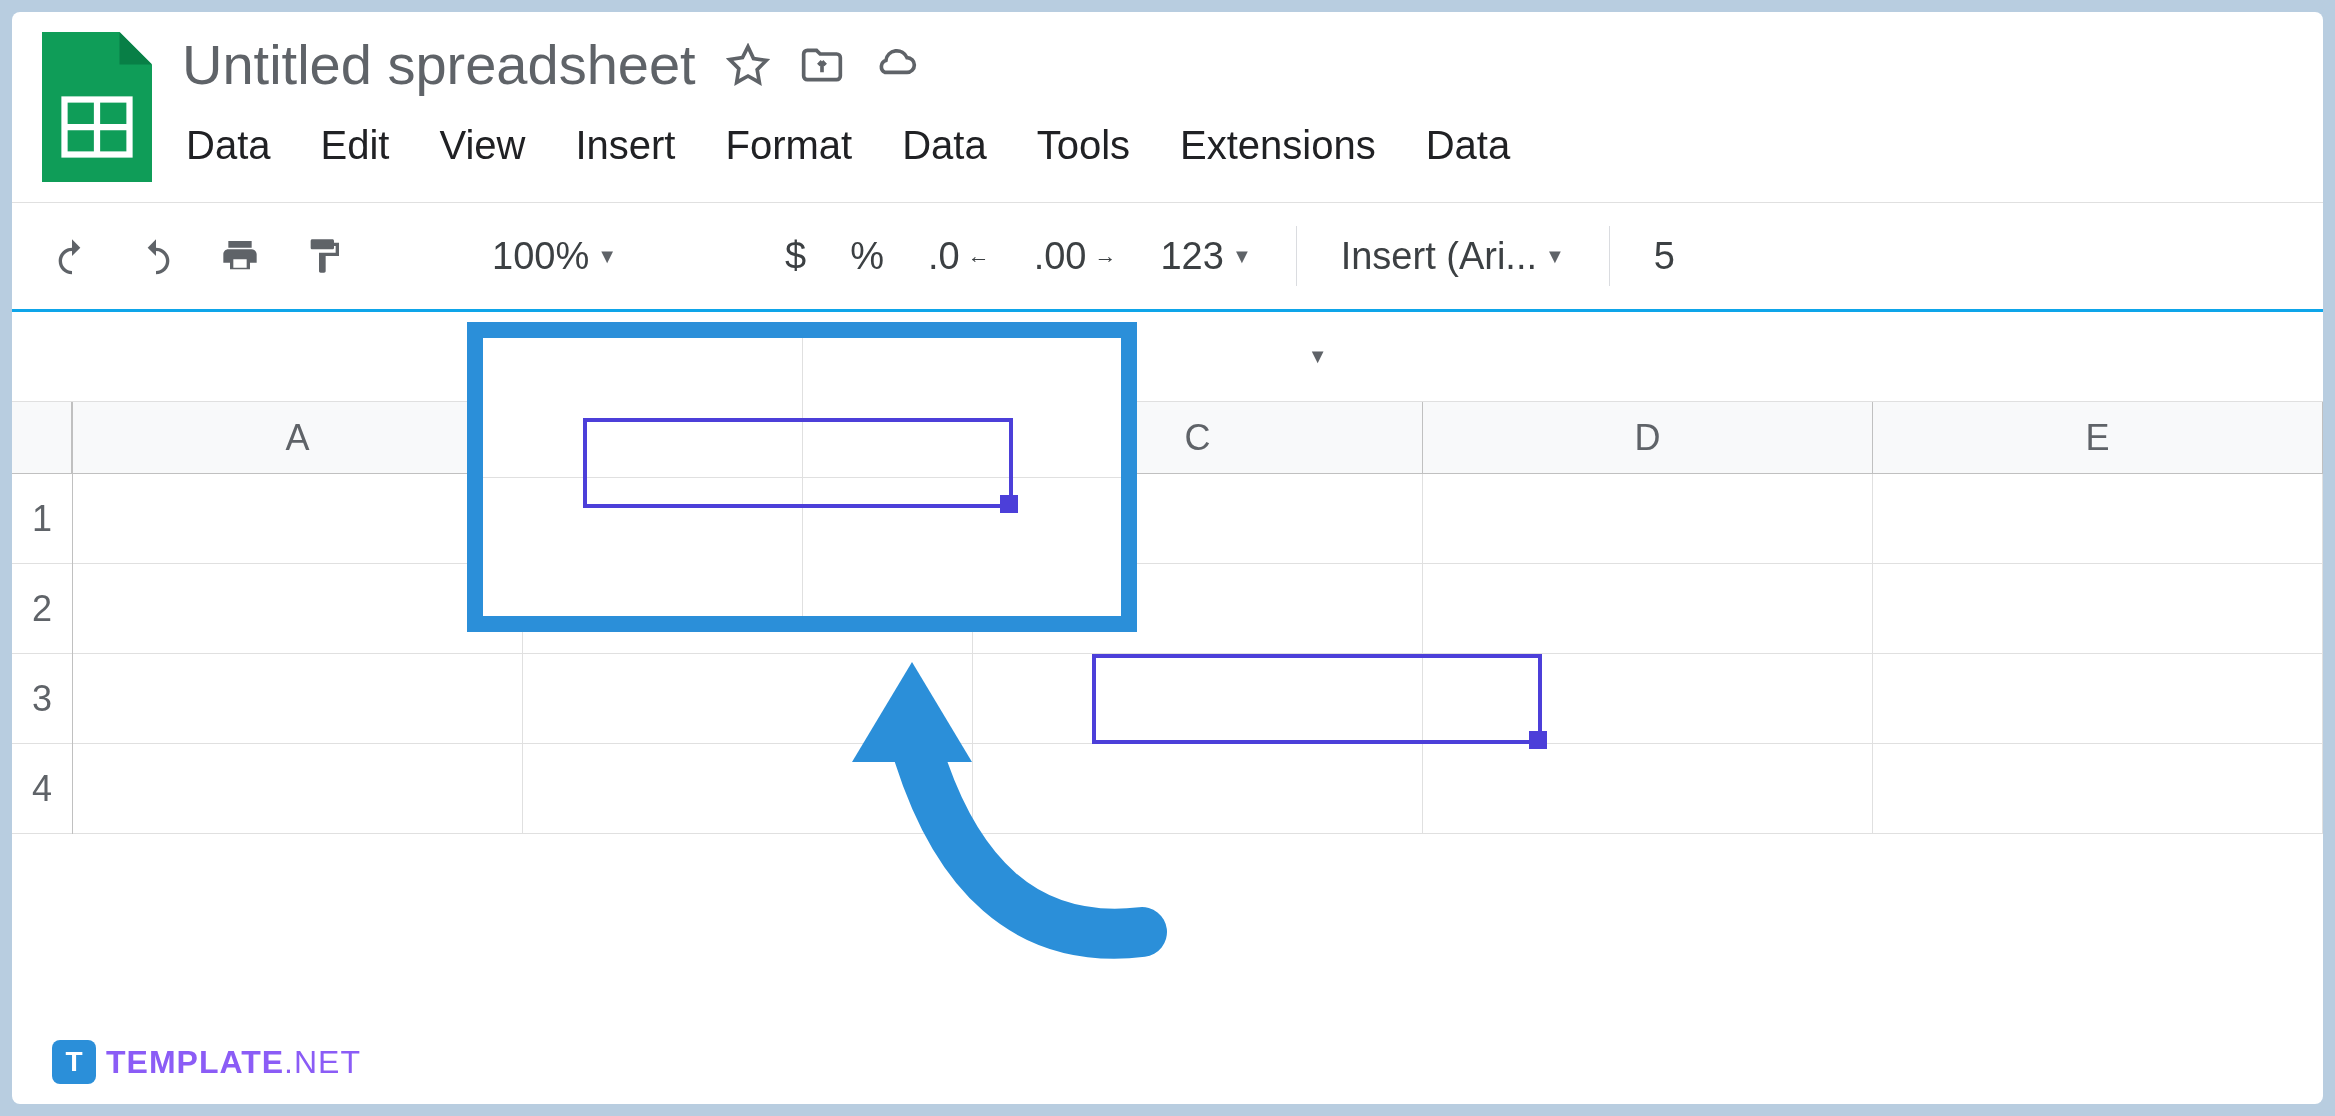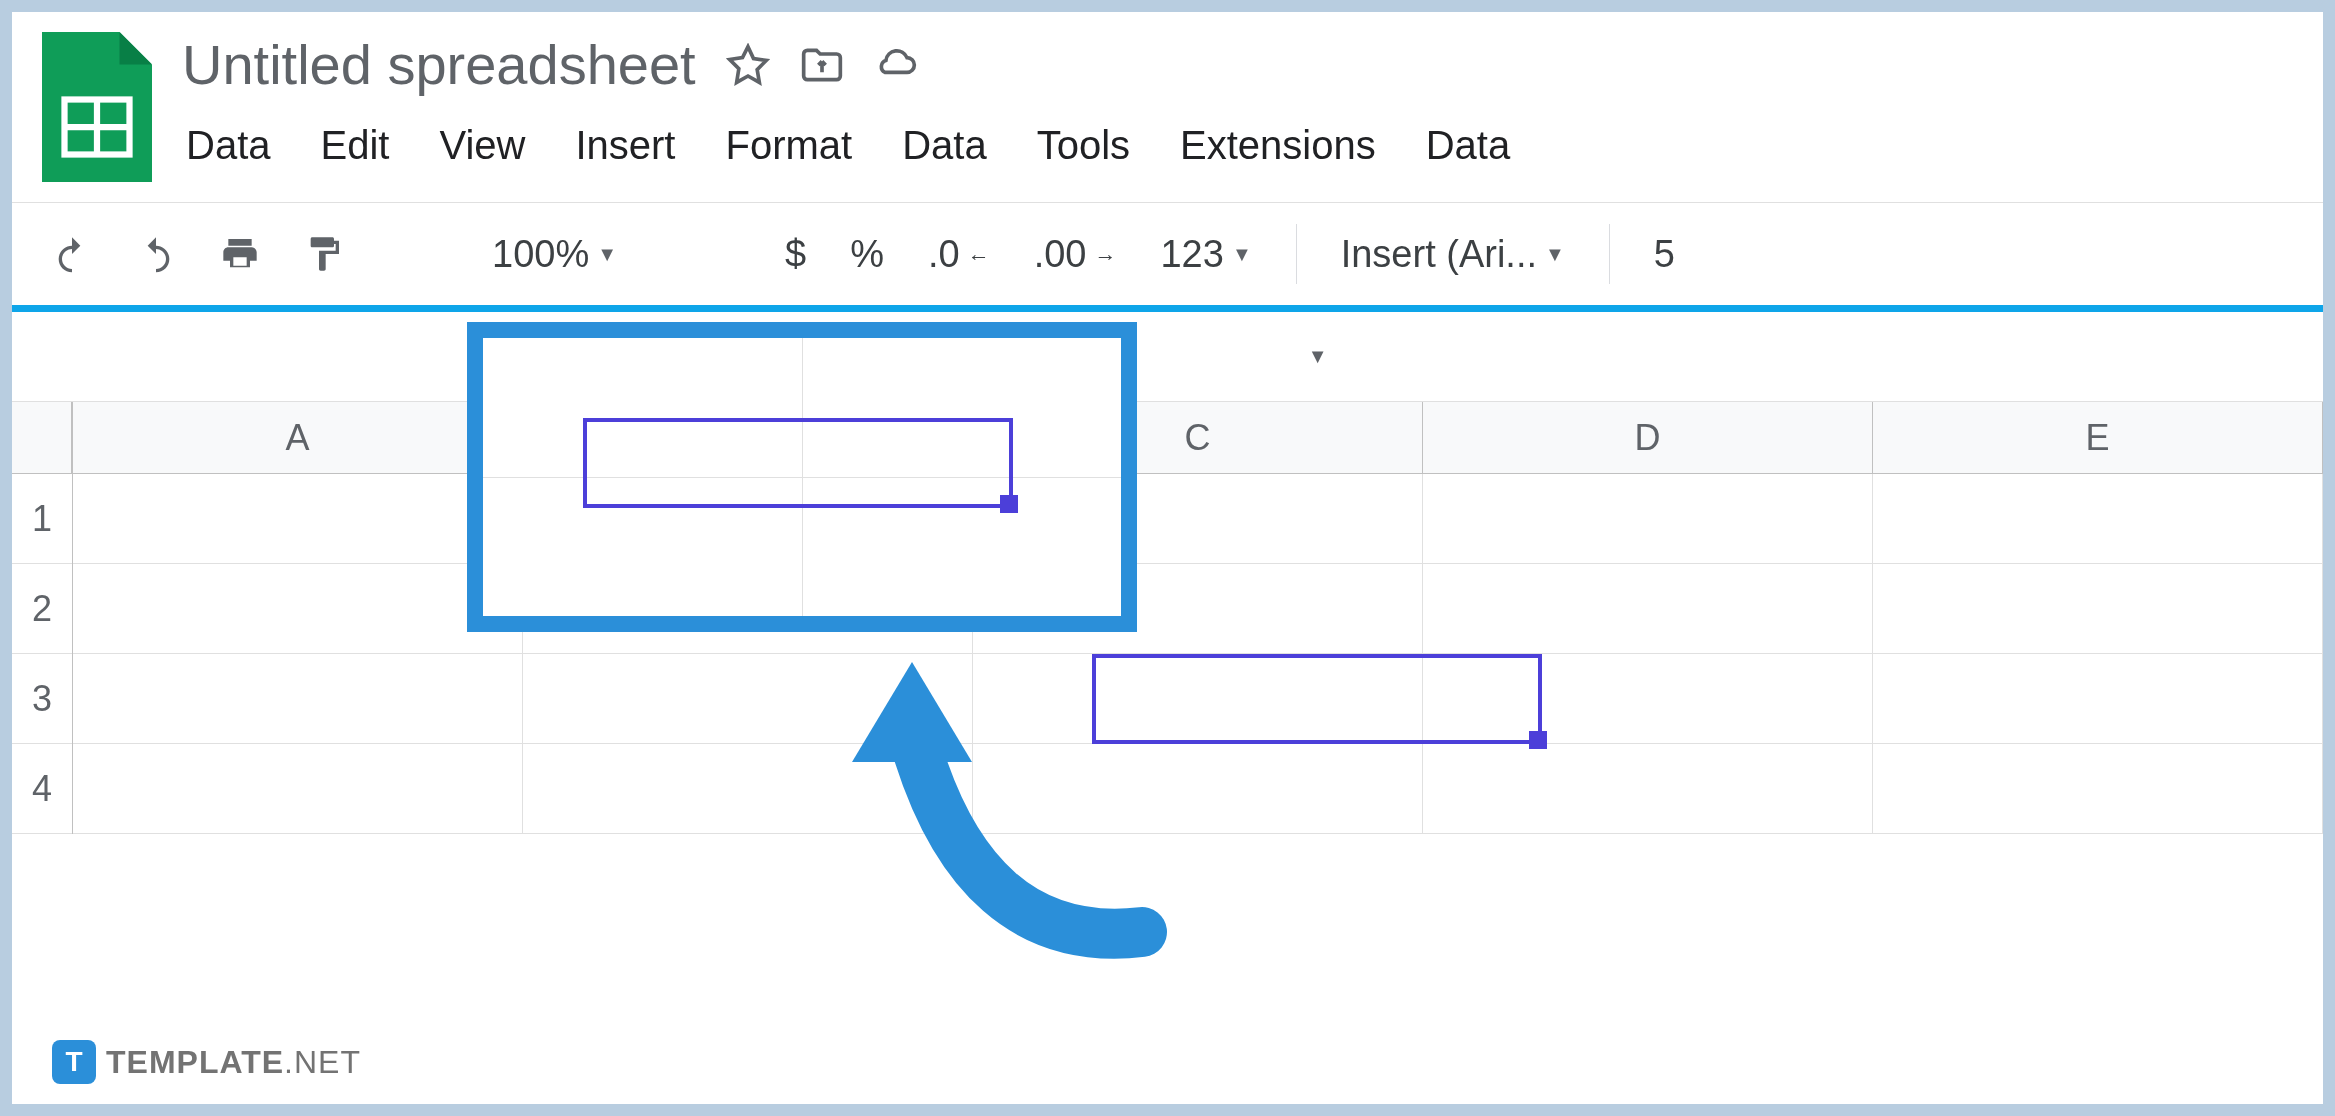--- a/index.html
+++ b/index.html
@@ -6,21 +6,21 @@
   body {
     font-family: Arial, sans-serif;
     background: #b8cde0;
     padding: 12px;
     width: 2335px;
     height: 1116px;
     overflow: hidden;
   }
   .window {
     background: #fff;
-    border-radius: 0;
+    border-radius: 8px;
     width: 100%;
     height: 100%;
     position: relative;
     overflow: hidden;
   }
   .header {
     display: flex;
     align-items: flex-start;
     padding: 20px 30px 0 30px;
   }
@@ -55,21 +55,21 @@
     gap: 42px;
   }
   .menu-item {
     font-size: 40px;
     color: #202124;
     cursor: pointer;
     padding: 6px 4px;
   }
   .toolbar {
     border-top: 1px solid #e0e0e0;
-    border-bottom: 7px solid #0ea5e9;
+    border-bottom: 3px solid #0ea5e9;
     margin-top: 20px;
     padding: 20px 40px;
     display: flex;
     align-items: center;
     gap: 44px;
     position: relative;
     height: 110px;
   }
   .tb-icon {
     color: #5f6368;
@@ -216,21 +216,21 @@
     display: flex;
     align-items: center;
     justify-content: center;
     color: #fff;
     font-weight: bold;
     font-size: 28px;
   }
   .wm-text {
     font-size: 32px;
     font-weight: 700;
-    color: #737373;
+    color: #8b5cf6;
     letter-spacing: 1px;
   }
   .wm-text .net {
     font-weight: 400;
   }
 </style>
 </head>
 <body>
 
 <div class="window">

